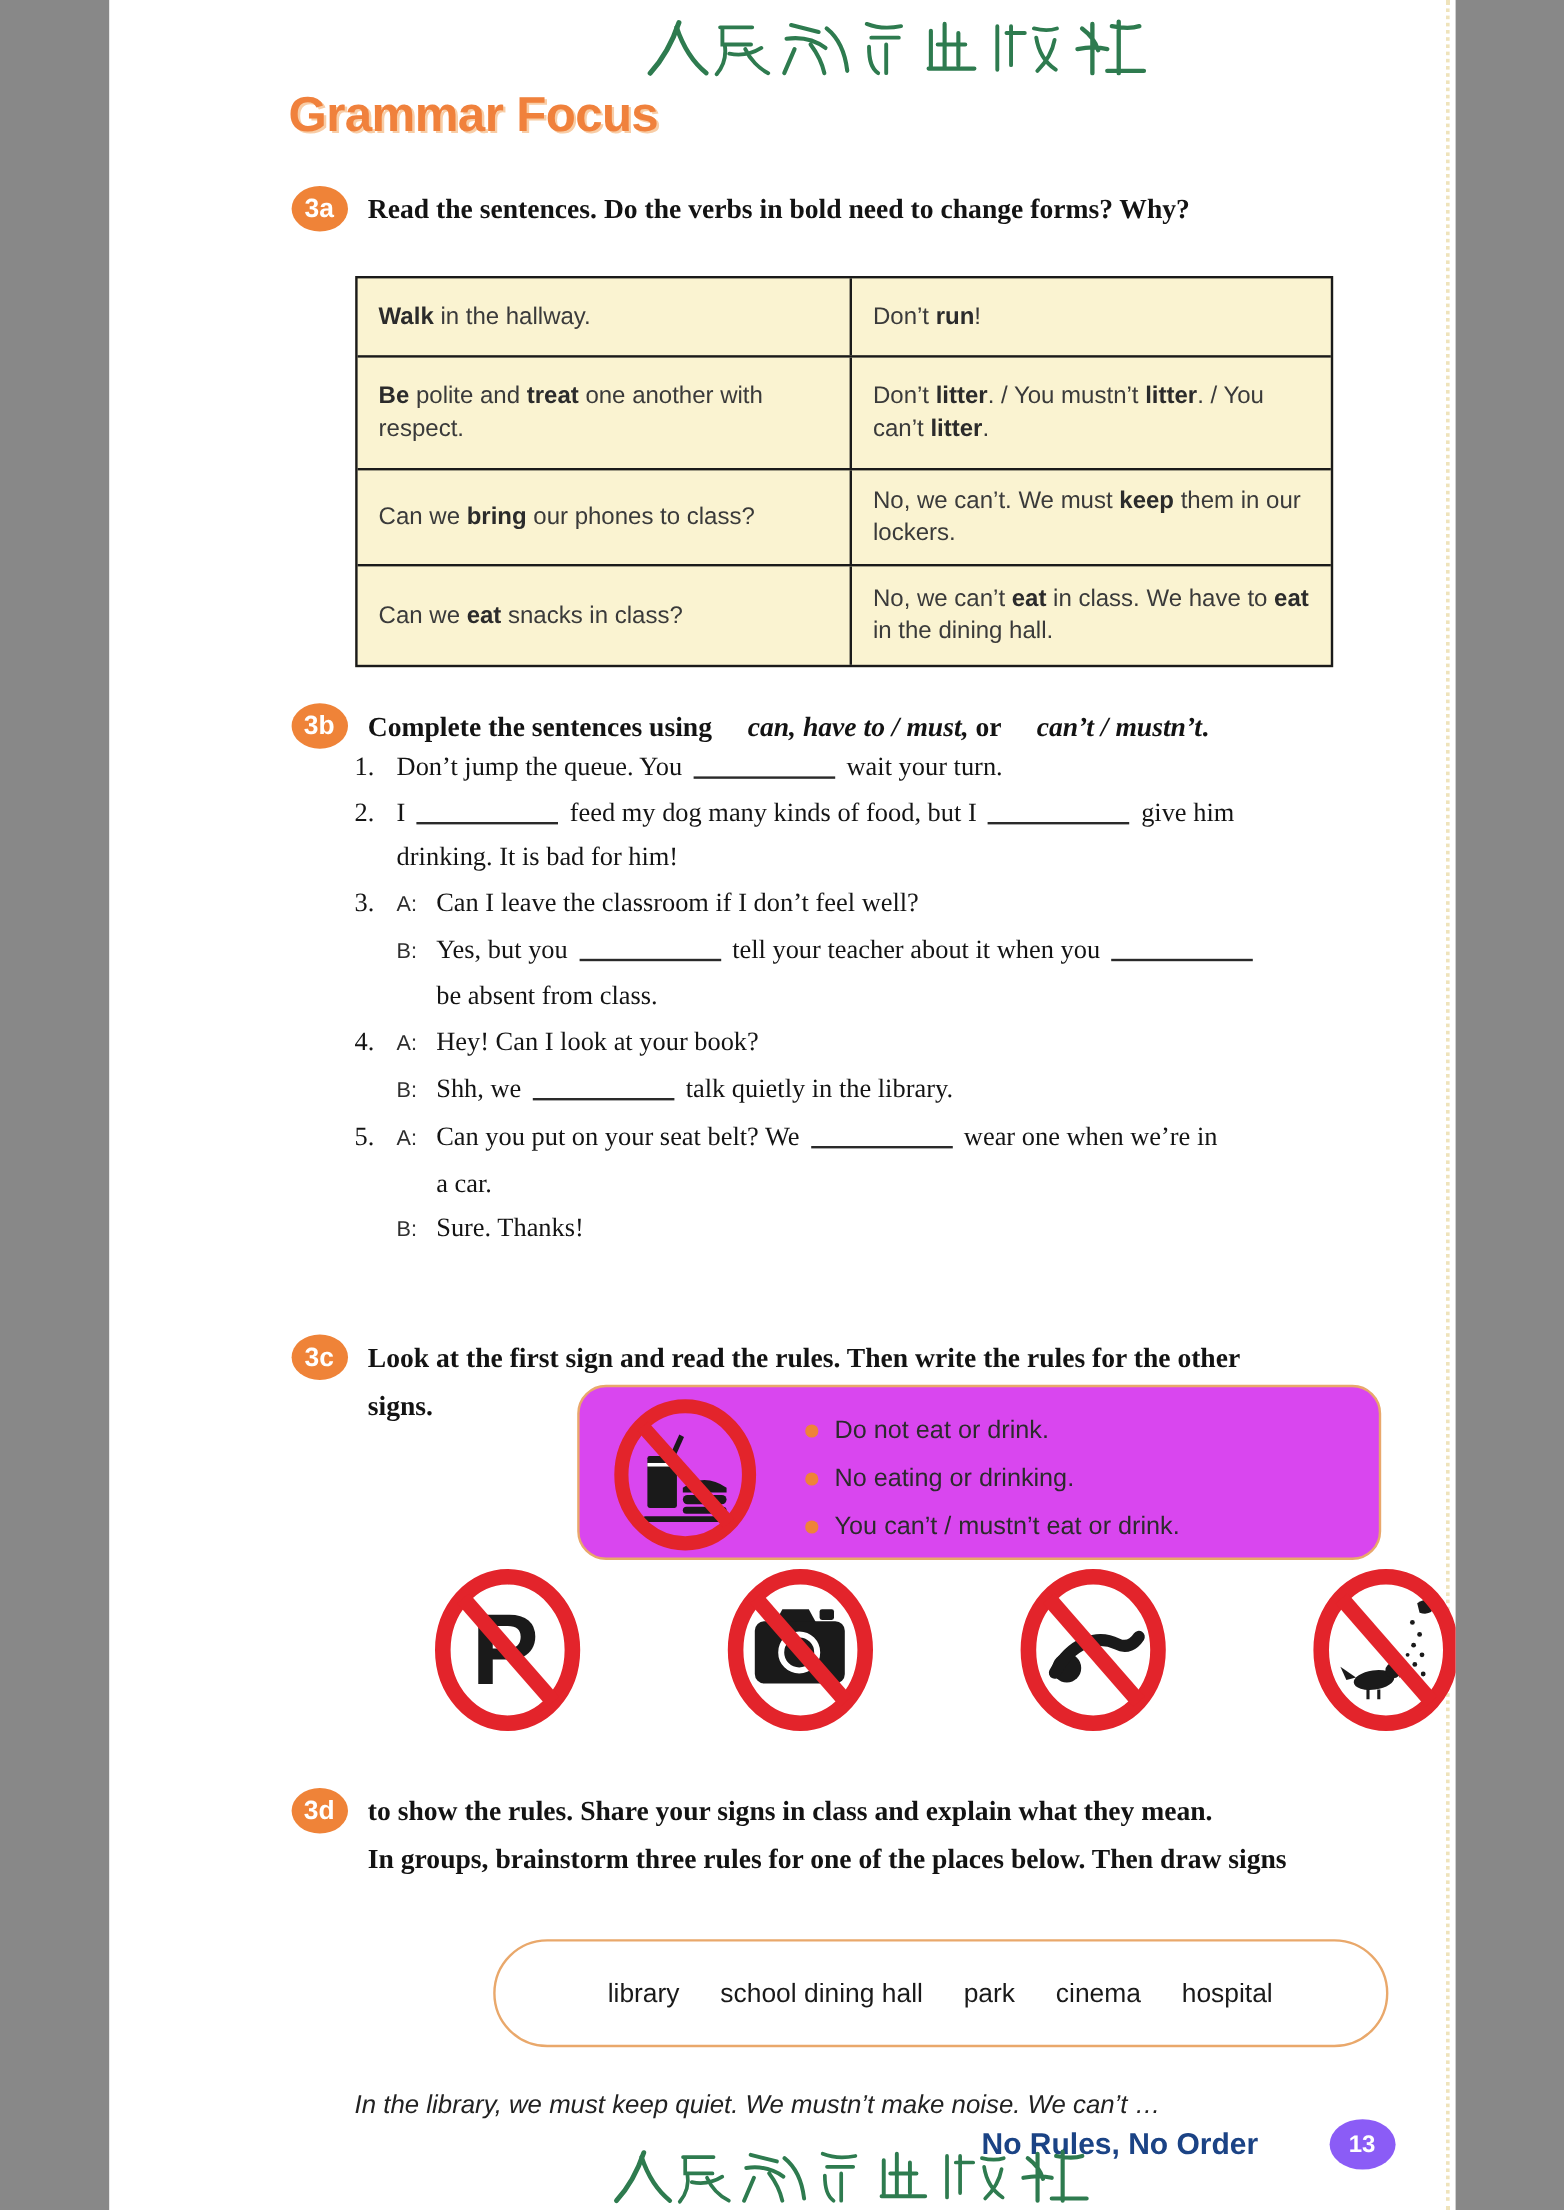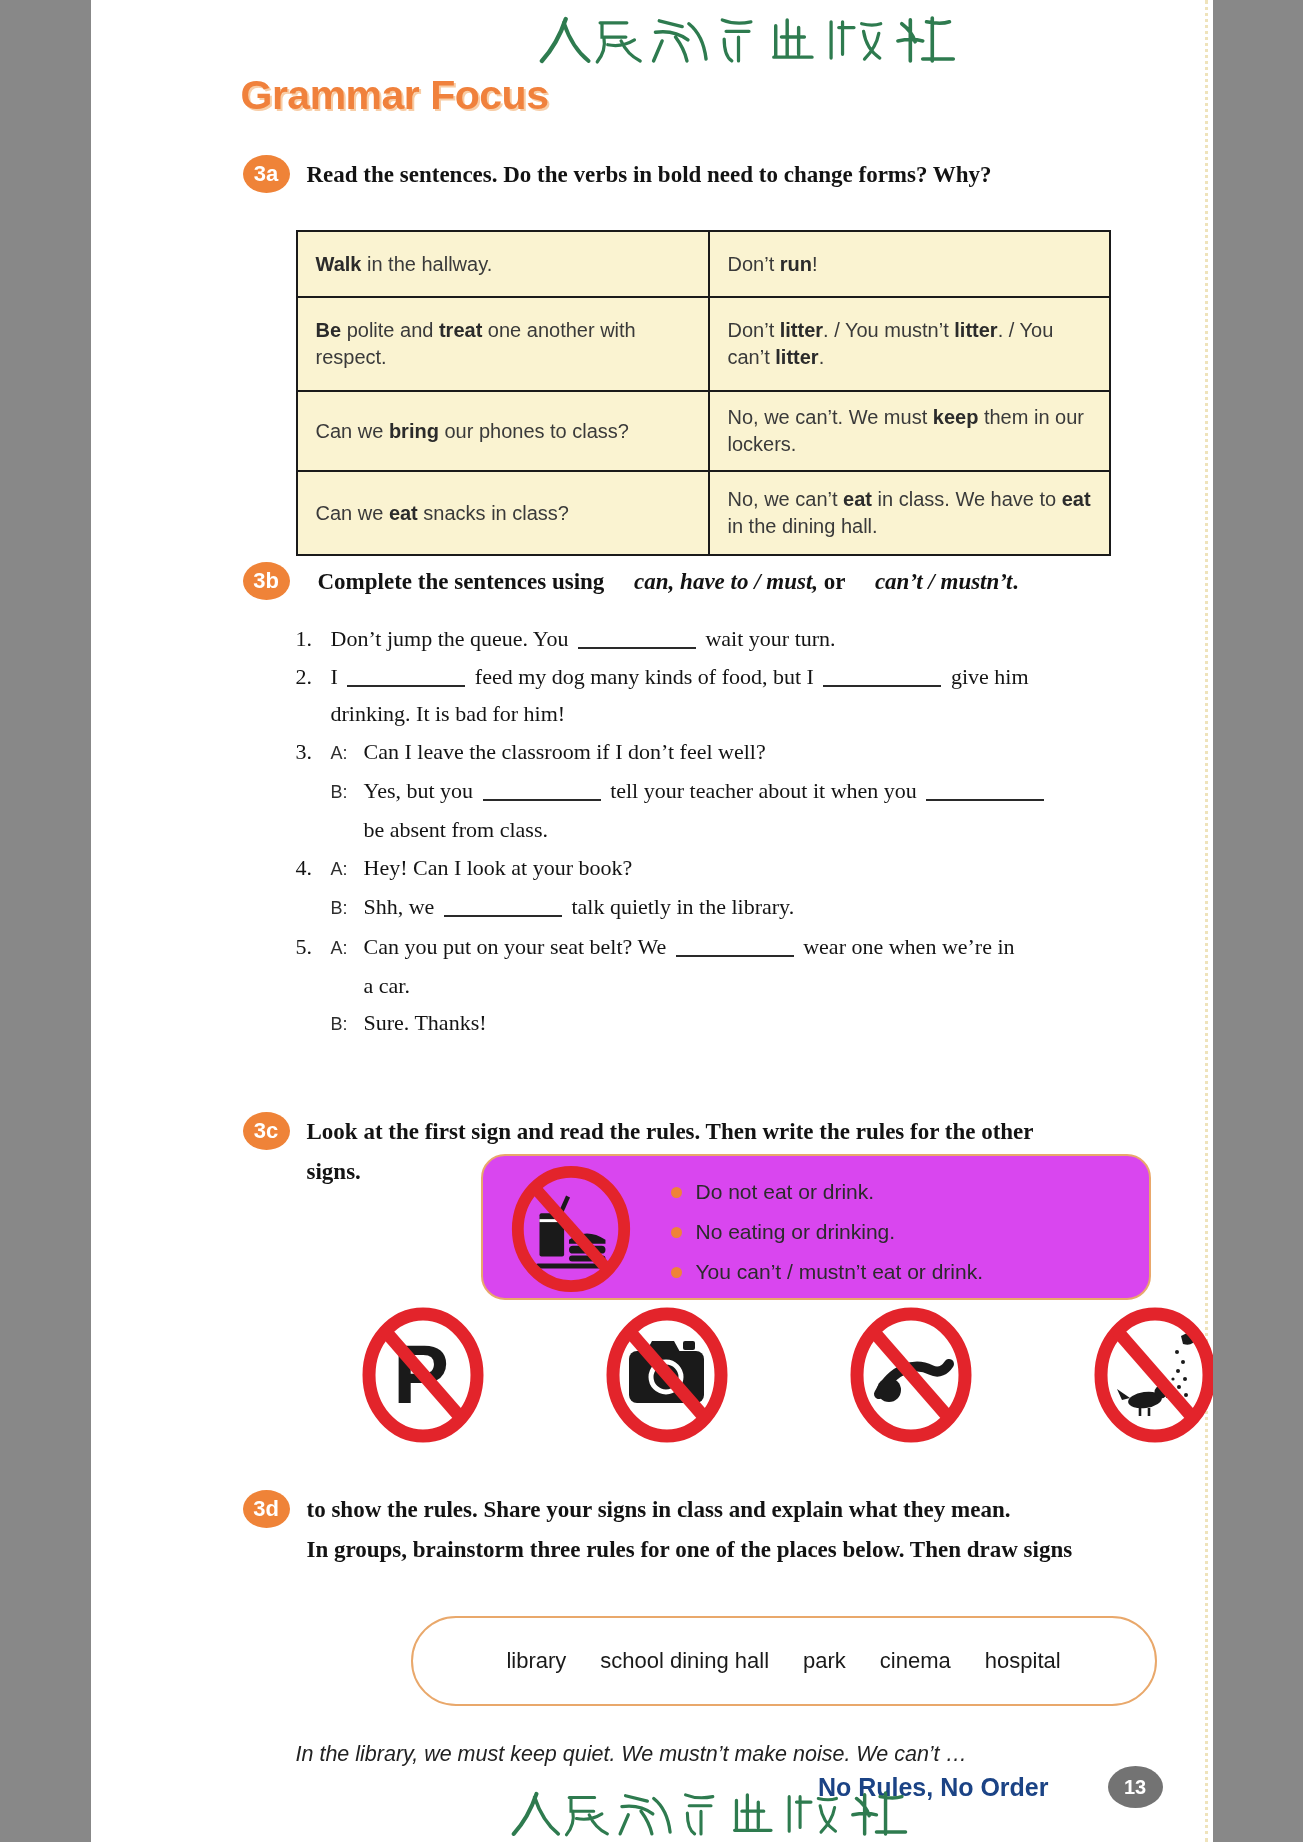--- a/index.html
+++ b/index.html
@@ -120,21 +120,21 @@
   
   .footer {
     position:absolute; right:50px; top:1766px;
     display:flex; align-items:center;gap:41px;
   }
   .unit-title {
     font-family:"Liberation Sans", sans-serif; font-weight:bold;
     font-size:25px; color:#1b4385; margin-right:18px;
   }
   .pagebadge {
-    width:55px; height:42px; border-radius:50%; background:#737373;
+    width:55px; height:42px; border-radius:50%; background:#8b5cf6;
     color:#fff; font-weight:bold; font-size:20px;
     display:flex; align-items:center; justify-content:center;
     font-family:"Liberation Sans", sans-serif;
   }
 </style>
 </head>
 <body>
 
 <div class="page">
 
@@ -200,21 +200,21 @@
       <div class="trow r4">
         <div class="tcell cl">
           <div><span>Can we </span><span class="b">eat</span><span> snacks in class?</span></div>
         </div>
         <div class="tcell cr">
           <div><span>No, we can’t </span><span class="b">eat</span><span> in class. We have to </span><span class="b">eat</span><span> in the dining hall.</span></div>
         </div>
       </div>
     </div>
 
-  <div class="sec" style="left:152px; top:562px;gap:11px;">
+  <div class="sec" style="left:152px; top:586px;">
     <div class="badge">3b</div>
     <div class="htext"><span>Complete the sentences using </span><span class="i">can, have to / must,</span><span> or </span><span class="i">can’t / mustn’t</span><span>.</span></div>
   </div>
 
   <div class="list3b">
       <div class="item">
         <div class="inum">1.</div>
         <div class="ibody">
           <div class="irow"><span>Don’t jump the queue. You </span><span class="blank"></span><span> wait your turn.</span></div>
         </div>

